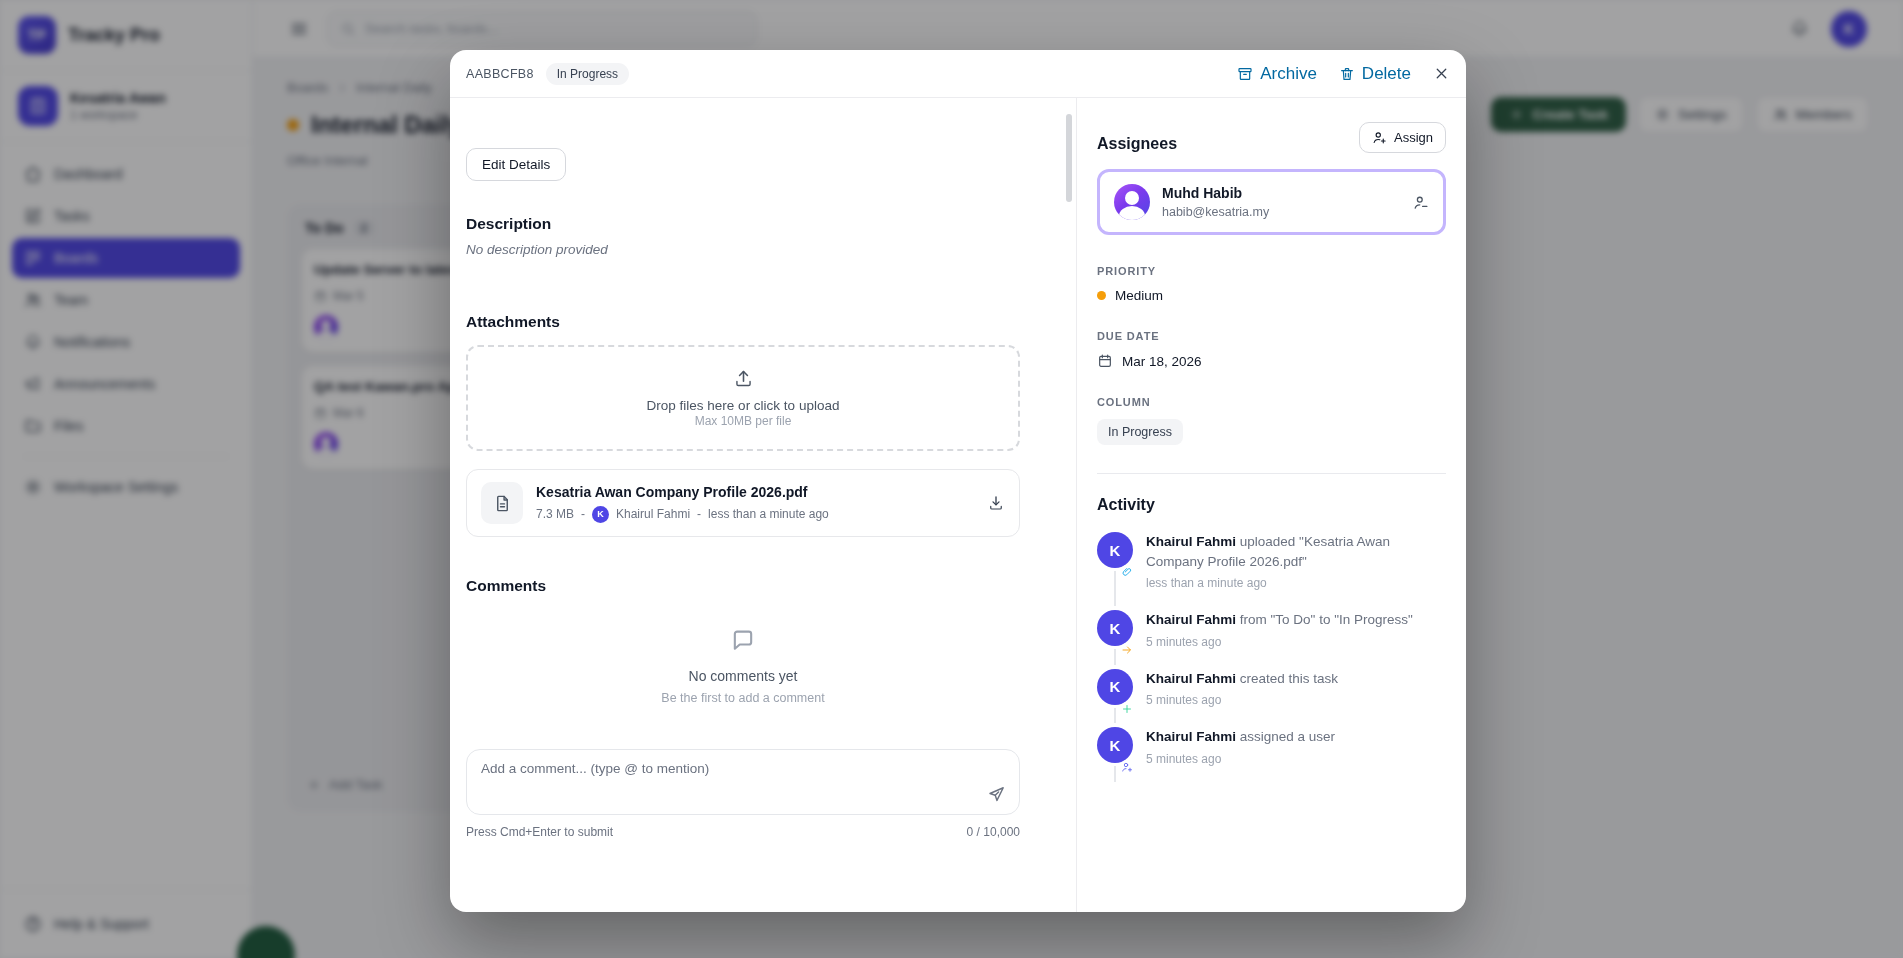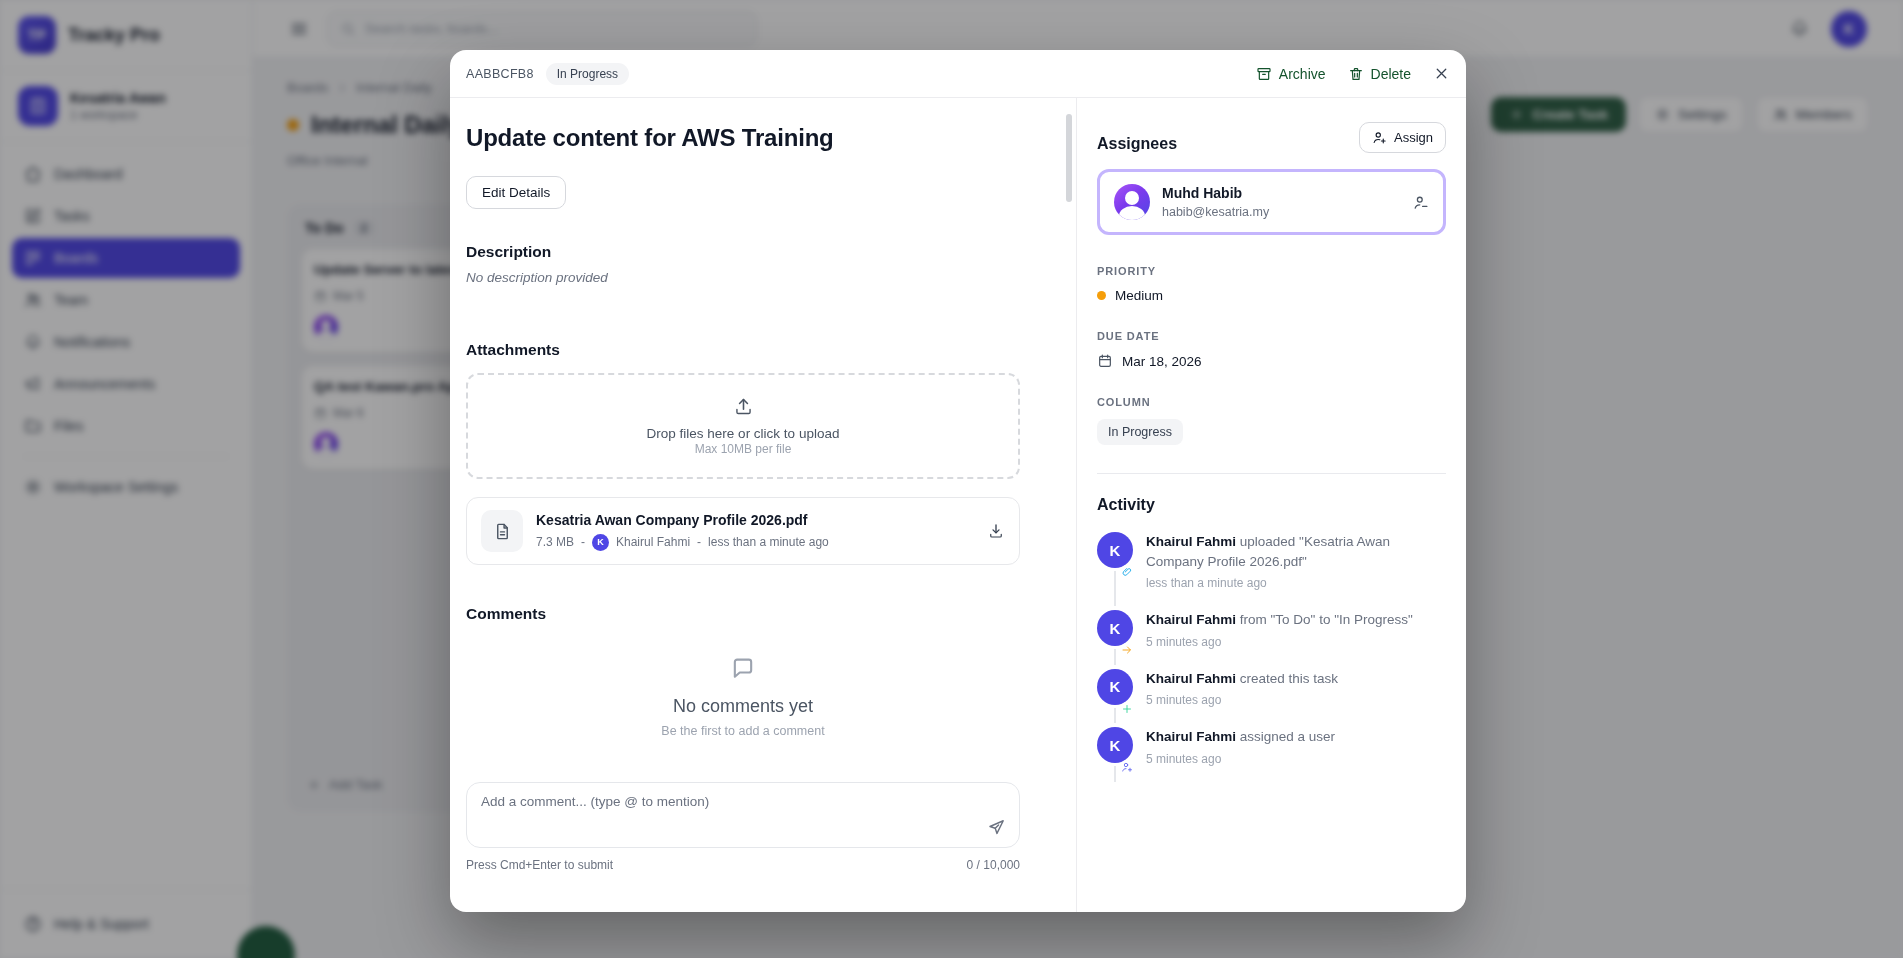--- a/index.html
+++ b/index.html
@@ -56,21 +56,21 @@
   .mini-grad::before { content:""; position:absolute; left:7px; top:5px; width:10px; height:10px; border-radius:50%; background:#fff; }
   .mini-grad::after { content:""; position:absolute; left:3px; top:15px; width:18px; height:14px; border-radius:50%; background:#fff; }
   .add-task { margin-top:auto; display:flex; align-items:center; gap:8px; color:#6b7280; font-size:13px; font-weight:500; padding:6px 6px; }
 
   
   .modal { position:absolute; left:450px; top:50px; width:1016px; height:862px; background:#fff; border-radius:16px; box-shadow:0 30px 70px rgba(0,0,0,.35); z-index:10; display:flex; flex-direction:column; overflow:hidden; }
   .m-head { height:48px; display:flex; align-items:center; gap:12px; padding:0 16px; border-bottom:1px solid #ececef; flex:0 0 auto; }
   .task-id { font-size:12.5px; color:#4b5563; letter-spacing:.3px; }
   .pill { background:#f3f4f6; color:#374151; font-size:12px; font-weight:500; border-radius:999px; padding:4px 11px; }
   .m-head-right { margin-left:auto; display:flex; align-items:center; gap:22px; color:#4b5563; }
-  .hbtn { display:flex; align-items:center; gap:7px; font-size:14px; color:#14532d;justify-content:center; }
+  .hbtn { display:flex; align-items:center; gap:7px; font-size:17px; color:#0369a1;justify-content:center; }
   .m-body { flex:1; display:flex; min-height:0; }
   .m-left { flex:1; padding:26px 56px 18px 16px; position:relative; overflow:hidden; }
   .scroll-thumb { position:absolute; right:4px; top:16px; width:6px; height:88px; border-radius:3px; background:#d4d6da; }
   .t-title { font-size:24px; font-weight:700; color:#111827; letter-spacing:-.2px; }
   .t-created { font-size:13px; color:#6b7280; margin-top:8px; }
   .btn-edit { display:inline-block; margin-top:24px; border:1px solid #d6d8dd; border-radius:10px; padding:8px 15px; font-size:13.5px; color:#111827; background:#fff; }
   .sec-h { font-size:15.5px; font-weight:700; color:#111827; }
   .desc-h { margin-top:34px; }
   .desc-empty { font-size:13.5px; font-style:italic; color:#6b7280; margin-top:9px; }
   .att-h { margin-top:56px; }
@@ -78,21 +78,21 @@
   .dz-title { font-size:13.5px; color:#4b5563; margin-top:9px; }
   .dz-hint { font-size:12px; color:#9ca3af; margin-top:1px; }
   .file-card { margin-top:18px; border:1px solid #e7e8eb; border-radius:12px; padding:12px 14px; display:flex; align-items:center; gap:13px; }
   .file-ico-box { width:42px; height:42px; border-radius:10px; background:#f3f4f6; color:#4b5563; display:flex; align-items:center; justify-content:center; flex:0 0 auto; }
   .file-name { font-size:14px; font-weight:600; color:#111827; }
   .file-meta { display:flex; align-items:center; gap:7px; font-size:12px; color:#6b7280; margin-top:6px; }
   .mini-k { width:17px; height:17px; border-radius:50%; background:#4f46e5; color:#fff; font-size:9px; font-weight:700; display:flex; align-items:center; justify-content:center; }
   .dl-btn { margin-left:auto; color:#374151; }
   .com-h { margin-top:40px; }
   .com-empty { display:flex; flex-direction:column; align-items:center; margin-top:32px; color:#9ca3af; }
-  .ce-title { font-size:18px; color:#4b5563; margin-top:13px; }
+  .ce-title { font-size:14px; color:#4b5563; margin-top:13px; }
   .ce-sub { font-size:12.5px; color:#9ca3af; margin-top:7px; }
   .com-box { margin-top:44px; border:1px solid #e5e7eb; border-radius:14px; height:66px; position:relative; padding:11px 44px 8px 14px; }
   .com-box textarea { width:100%; height:100%; border:none; outline:none; resize:none; font-family:"Liberation Sans",sans-serif; font-size:13.5px; color:#111827; background:transparent; }
   .com-box textarea::placeholder { color:#6b7280; }
   .send-btn { position:absolute; right:13px; bottom:10px; color:#6b7280; }
   .com-foot { display:flex; justify-content:space-between; margin-top:10px; font-size:12px; color:#6b7280; }
 
   
   .m-right { width:390px; border-left:1px solid #ececef; padding:24px 20px; overflow:hidden; }
   .as-row { display:flex; align-items:flex-end; justify-content:space-between; }
@@ -359,21 +359,20 @@
               <path d="M6 6l12 12M18 6L6 18"></path>
             </svg>
         </span>
       </div>
     </div>
 
     <div class="m-body">
 
       <div class="m-left">
         <div class="scroll-thumb"></div>
-        <h1 class="t-title">Update content for AWS Training</h1>
         <button class="btn-edit">Edit Details</button>
 
         <h2 class="sec-h desc-h">Description</h2>
         <div class="desc-empty">No description provided</div>
 
         <h2 class="sec-h att-h">Attachments</h2>
         <div class="dropzone">
           <svg class="ico" width="21" height="21" viewBox="0 0 24 24" style="color:#4b5563;">
               <path d="M12 15V4"></path>
               <path d="M7.5 8.5L12 4l4.5 4.5"></path>

